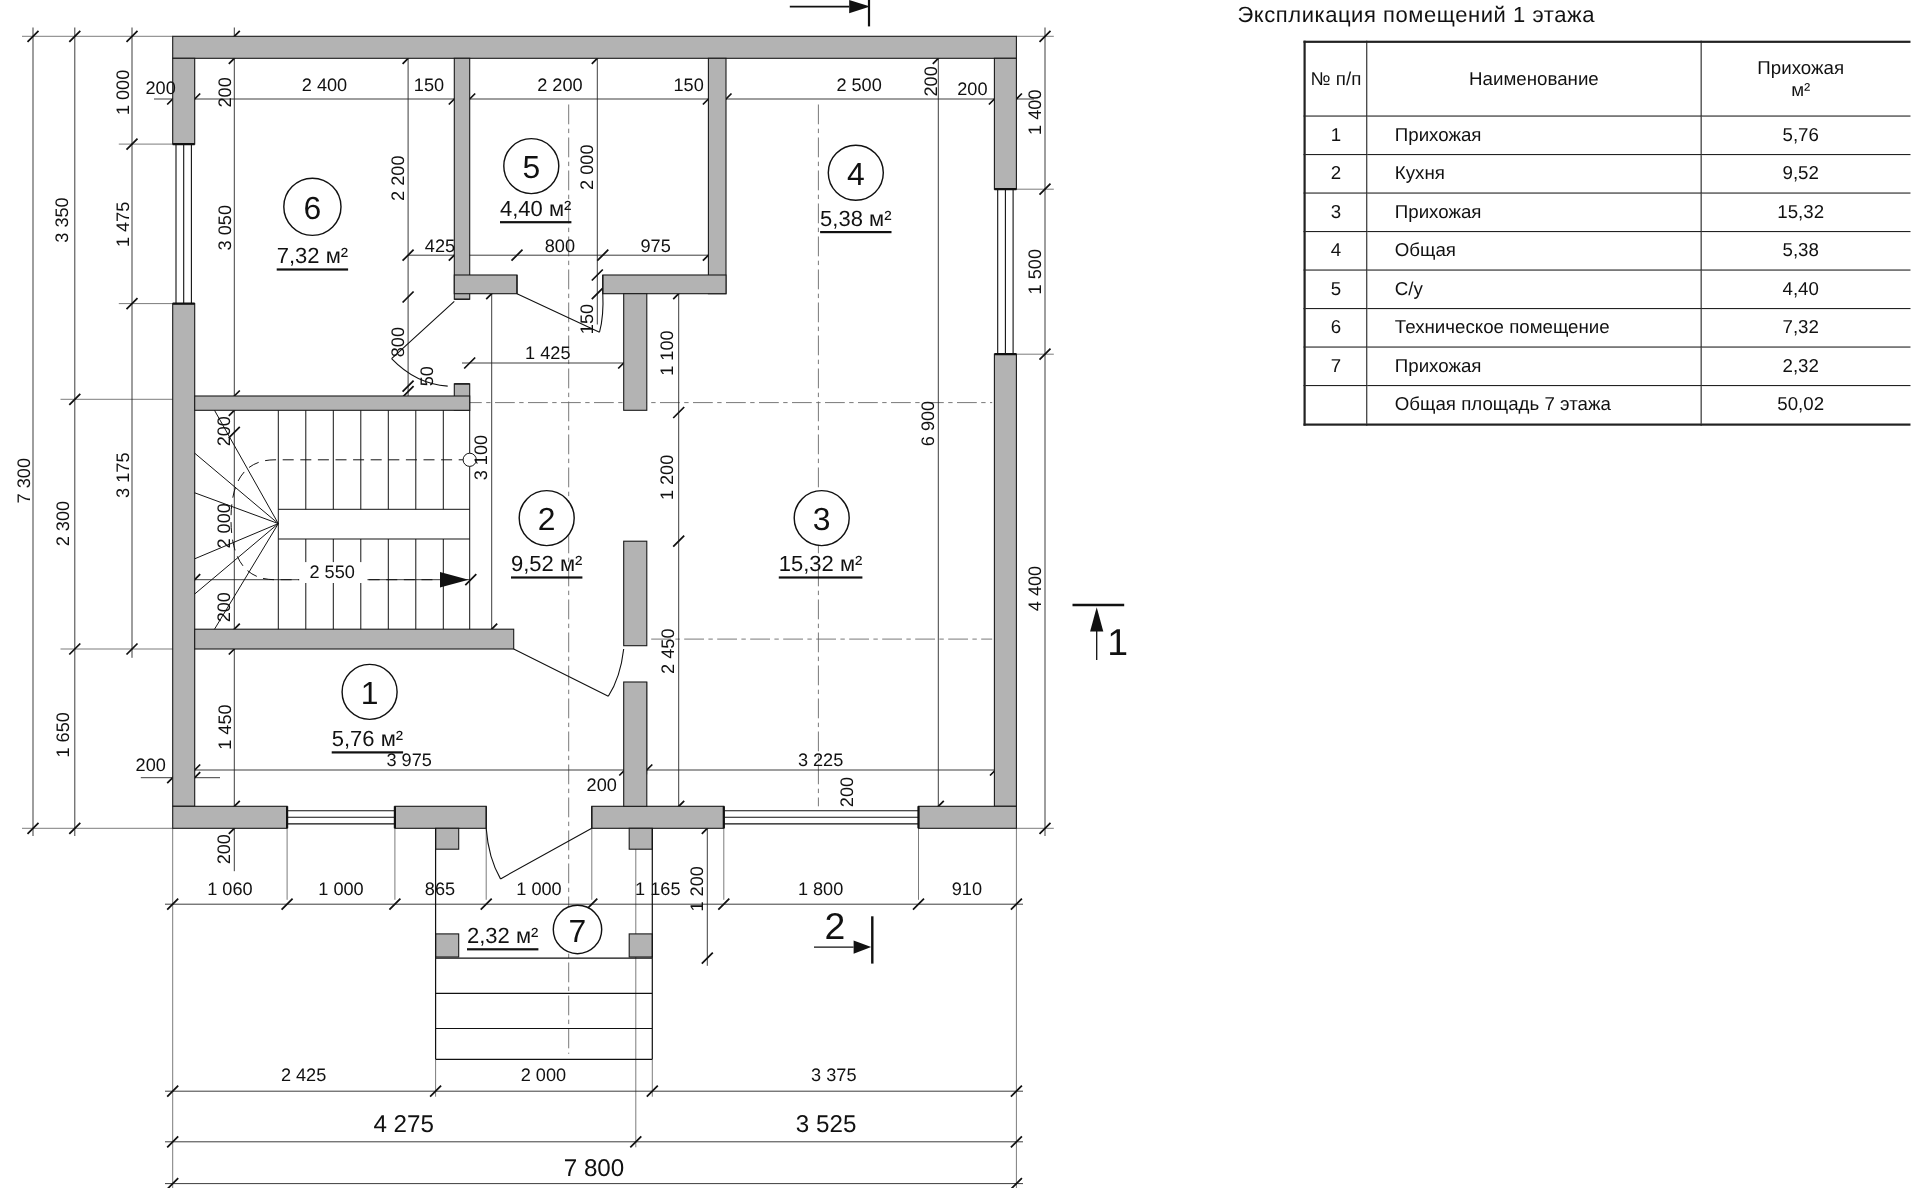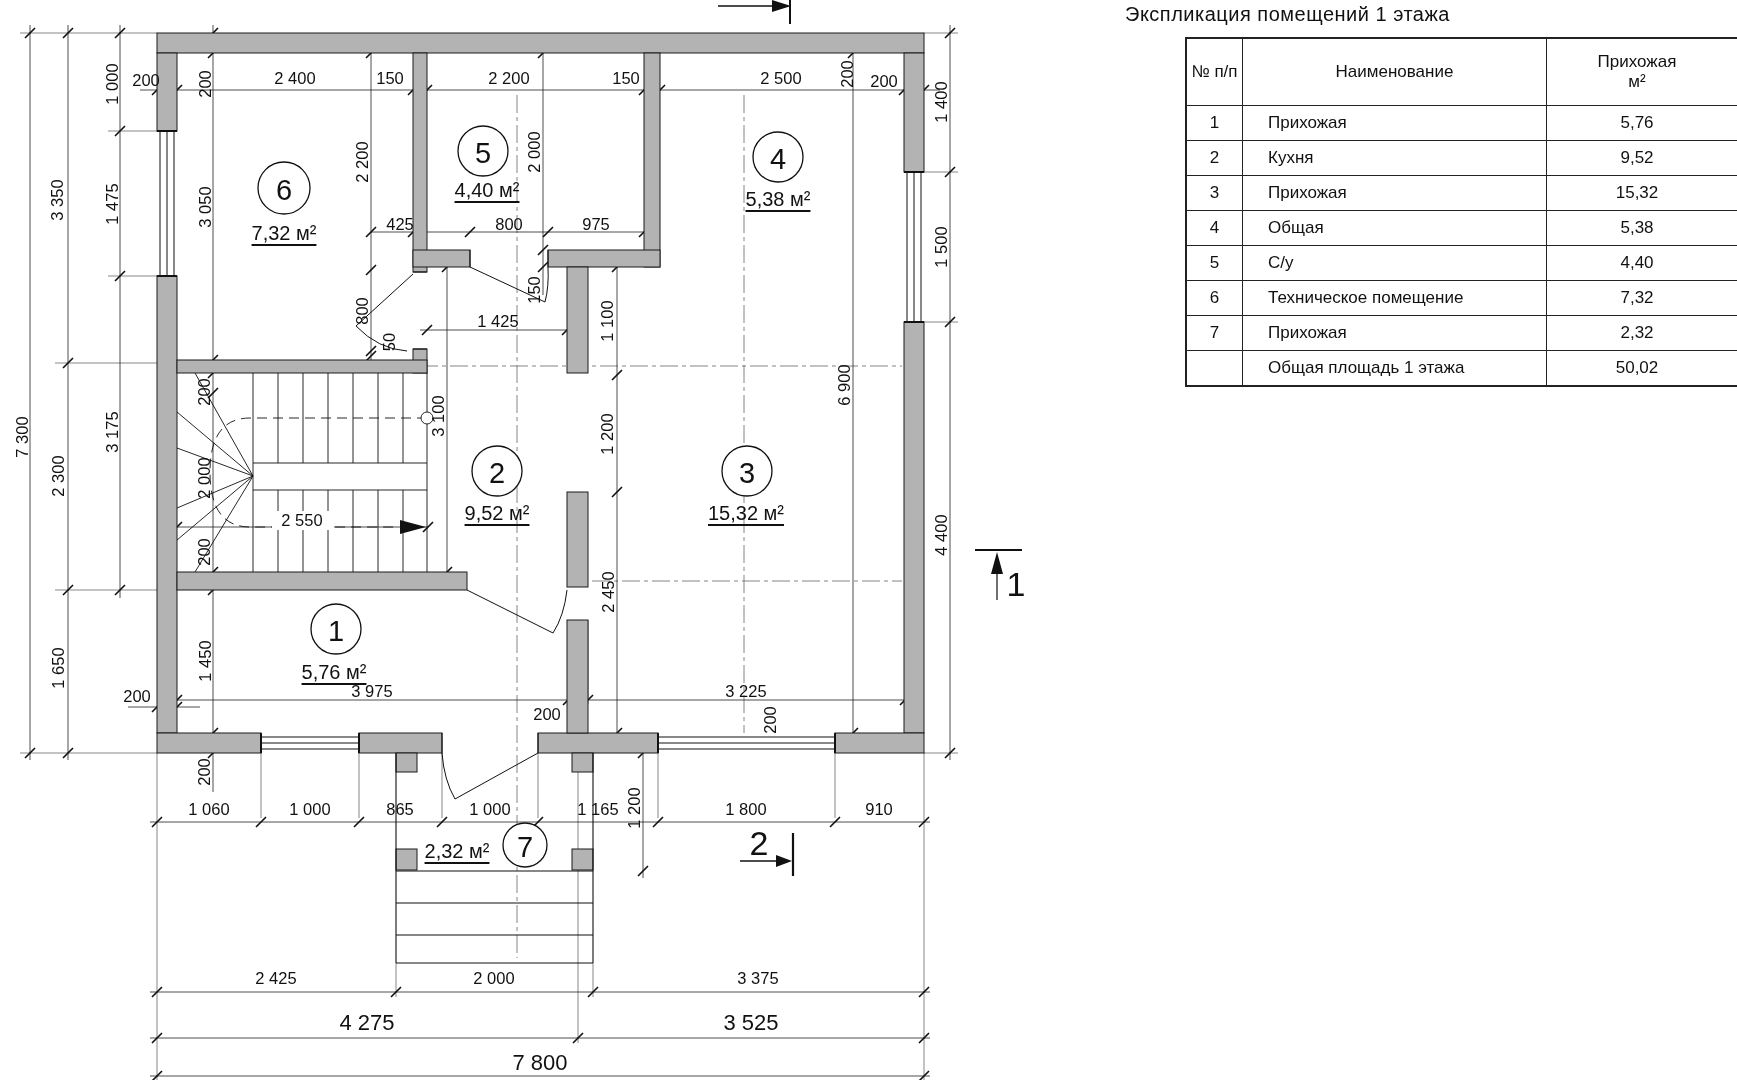--- a/index.html
+++ b/index.html
@@ -303,20 +303,20 @@
             <td class="nm">Техническое помещение</td>
             <td class="ar">7,32</td>
           </tr>
       <tr>
             <td>7</td>
             <td class="nm">Прихожая</td>
             <td class="ar">2,32</td>
           </tr>
       <tr>
             <td></td>
-            <td class="nm">Общая площадь 1 этажа</td>
+            <td class="nm">Общая площадь 7 этажа</td>
             <td class="ar">50,02</td>
           </tr>
     </tbody>
   </table>
 </div>
 
 </div>
 
 </body></html>

